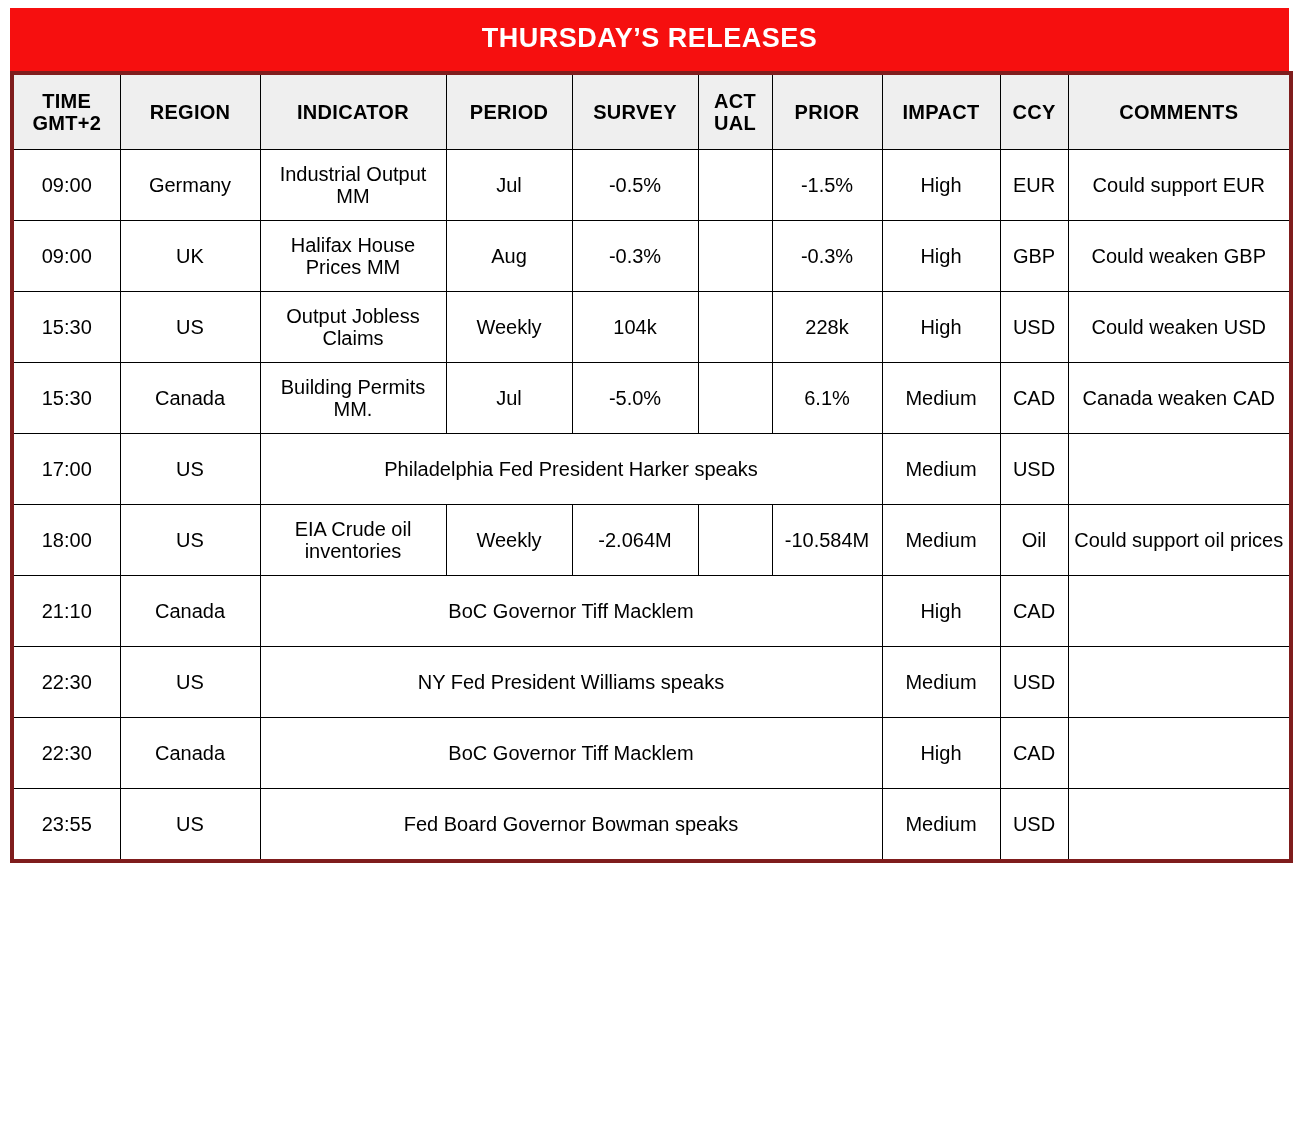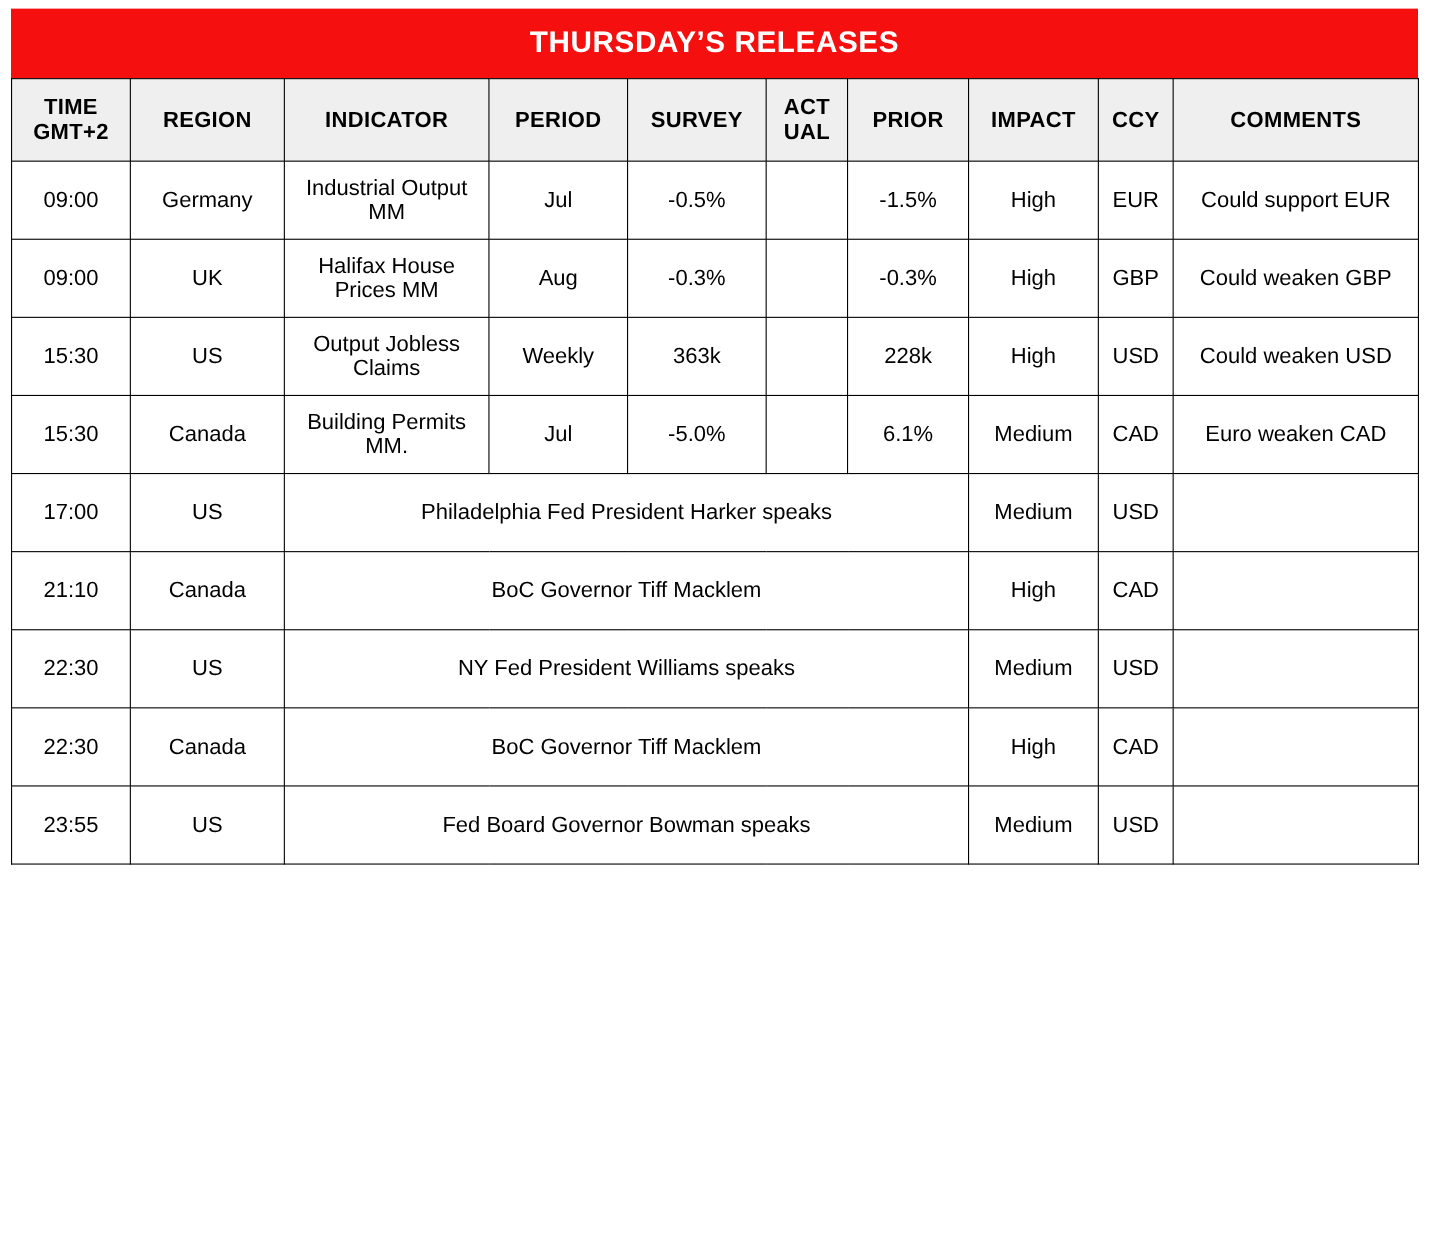--- a/index.html
+++ b/index.html
@@ -27,21 +27,21 @@
     font-weight: bold;
     font-size: 27px;
     letter-spacing: 0.5px;
     padding: 14px 0 16px 0;
     border: 1px solid #f60f0f;
   }
   table.calendar {
     border-collapse: collapse;
     table-layout: fixed;
     width: 1279px;
-    border: 1px solid #7f1d1d;
+    border: 4px solid #7f1d1d;
   }
   table.calendar th,
   table.calendar td {
     border: 1px solid #000000;
     text-align: center;
     vertical-align: middle;
     font-size: 20px;
     padding: 6px 4px;
     line-height: 1.12;
     word-wrap: break-word;
@@ -133,46 +133,58 @@
           <td>-0.3%</td>
           <td>High</td>
           <td>GBP</td>
           <td>Could weaken GBP</td>
         </tr>
         <tr>
           <td>15:30</td>
           <td>US</td>
           <td>Output Jobless Claims</td>
           <td>Weekly</td>
-          <td>363k</td>
+          <td>104k</td>
           <td class="empty"></td>
           <td>228k</td>
           <td>High</td>
           <td>USD</td>
           <td>Could weaken USD</td>
         </tr>
         <tr>
           <td>15:30</td>
           <td>Canada</td>
           <td>Building Permits MM.</td>
           <td>Jul</td>
           <td>-5.0%</td>
           <td class="empty"></td>
           <td>6.1%</td>
           <td>Medium</td>
           <td>CAD</td>
-          <td>Euro weaken CAD</td>
+          <td>Canada weaken CAD</td>
         </tr>
         <tr>
           <td>17:00</td>
           <td>US</td>
           <td class="speaker-cell" colspan="5">Philadelphia Fed President Harker speaks</td>
           <td>Medium</td>
           <td>USD</td>
           <td></td>
+        </tr>
+        <tr>
+          <td>18:00</td>
+          <td>US</td>
+          <td>EIA Crude oil inventories</td>
+          <td>Weekly</td>
+          <td>-2.064M</td>
+          <td class="empty"></td>
+          <td>-10.584M</td>
+          <td>Medium</td>
+          <td>Oil</td>
+          <td>Could support oil prices</td>
         </tr>
         <tr>
           <td>21:10</td>
           <td>Canada</td>
           <td class="speaker-cell" colspan="5">BoC Governor Tiff Macklem</td>
           <td>High</td>
           <td>CAD</td>
           <td></td>
         </tr>
         <tr>

